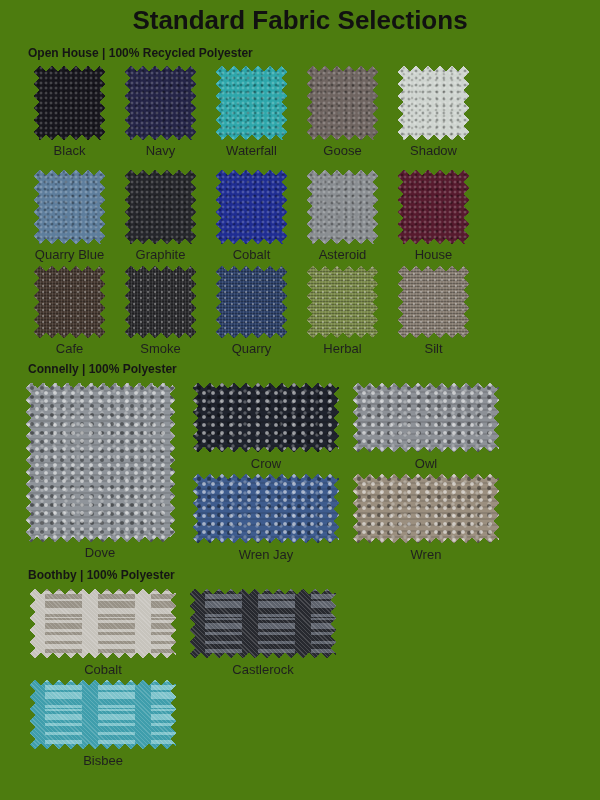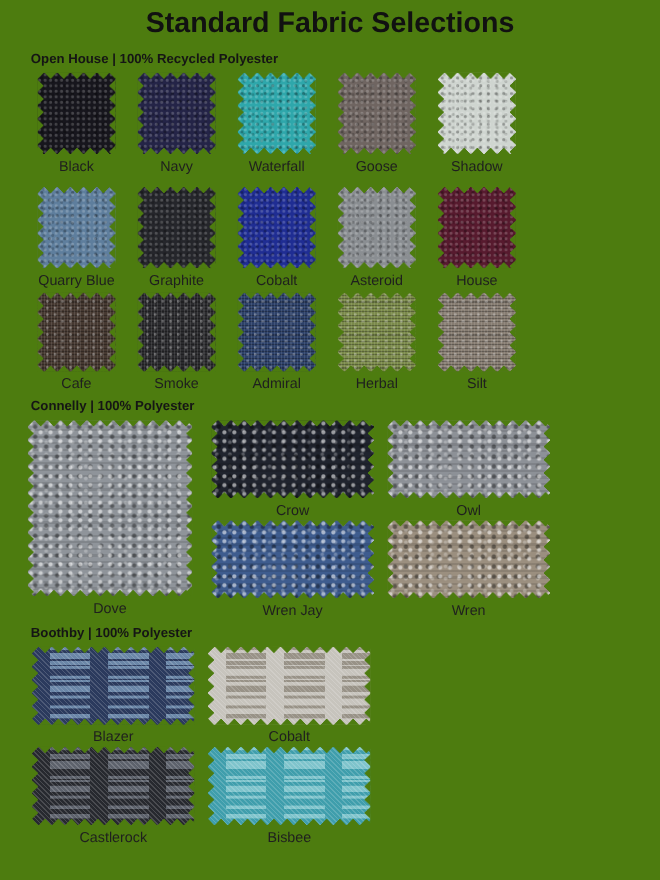--- a/index.html
+++ b/index.html
@@ -158,21 +158,21 @@
       <figure class="swatch">
         <div class="zz" style="--c: #2b2b2e;">
             <div class="fab"></div>
           </div>
         <figcaption class="cap">Smoke</figcaption>
       </figure>
       <figure class="swatch">
         <div class="zz" style="--c: #2d4169;">
             <div class="fab"></div>
           </div>
-        <figcaption class="cap">Admiral</figcaption>
+        <figcaption class="cap">Quarry</figcaption>
       </figure>
       <figure class="swatch">
         <div class="zz" style="--c: #7b8a4b;">
             <div class="fab"></div>
           </div>
         <figcaption class="cap">Herbal</figcaption>
       </figure>
       <figure class="swatch">
         <div class="zz" style="--c: #877d72;">
             <div class="fab"></div>
@@ -218,26 +218,20 @@
         </figure>
       </div>
     </div>
   </section>
 
   <section class="sec">
     <h2>Boothby | 100% Polyester</h2>
     <div class="duo fam-boothby">
       <div class="quad">
         <figure class="swatch wide">
-          <div class="zz" style="--c: #2b3a5d; --ac: #6b87a8;">
-              <div class="fab"></div>
-            </div>
-          <figcaption class="cap">Blazer</figcaption>
-        </figure>
-        <figure class="swatch wide">
           <div class="zz" style="--c: #c7c4bd; --ac: #989287;">
               <div class="fab"></div>
             </div>
           <figcaption class="cap">Cobalt</figcaption>
         </figure>
         <figure class="swatch wide">
           <div class="zz" style="--c: #27292f; --ac: #5d626c;">
               <div class="fab"></div>
             </div>
           <figcaption class="cap">Castlerock</figcaption>

